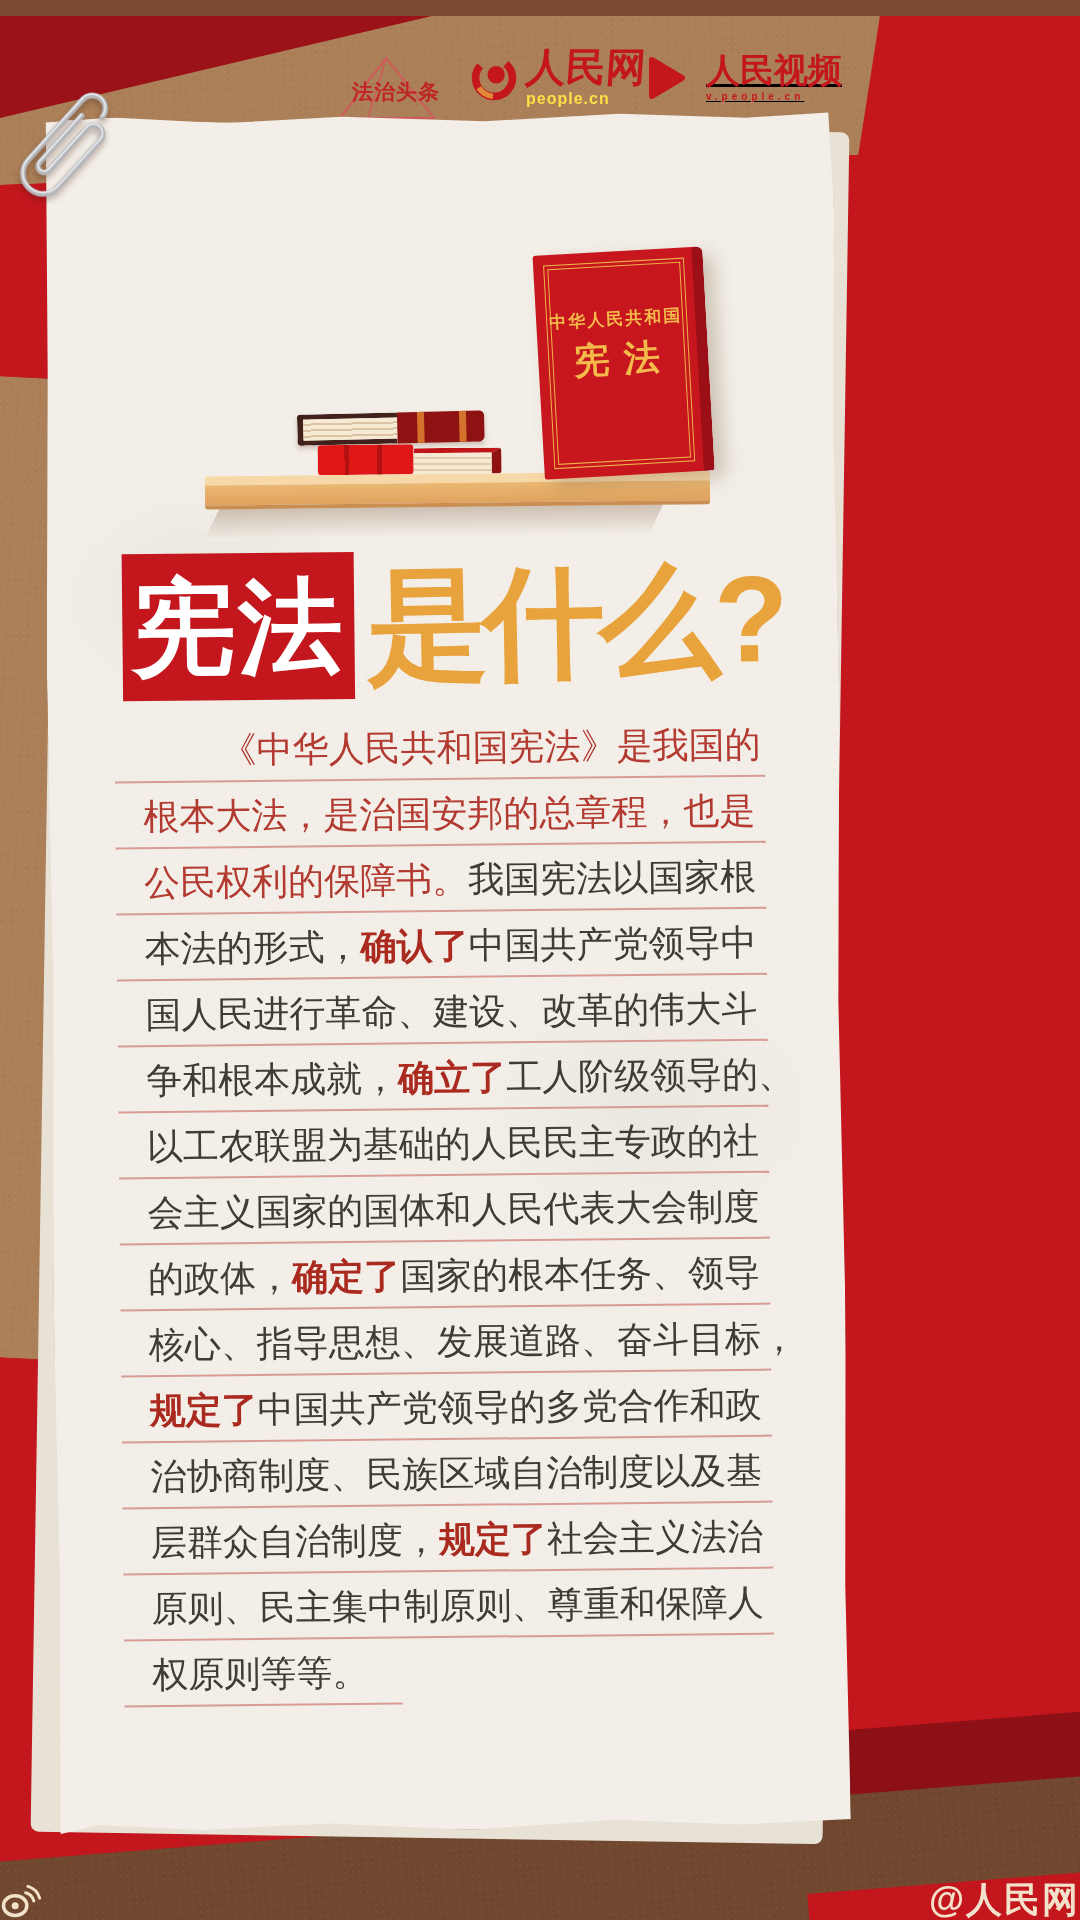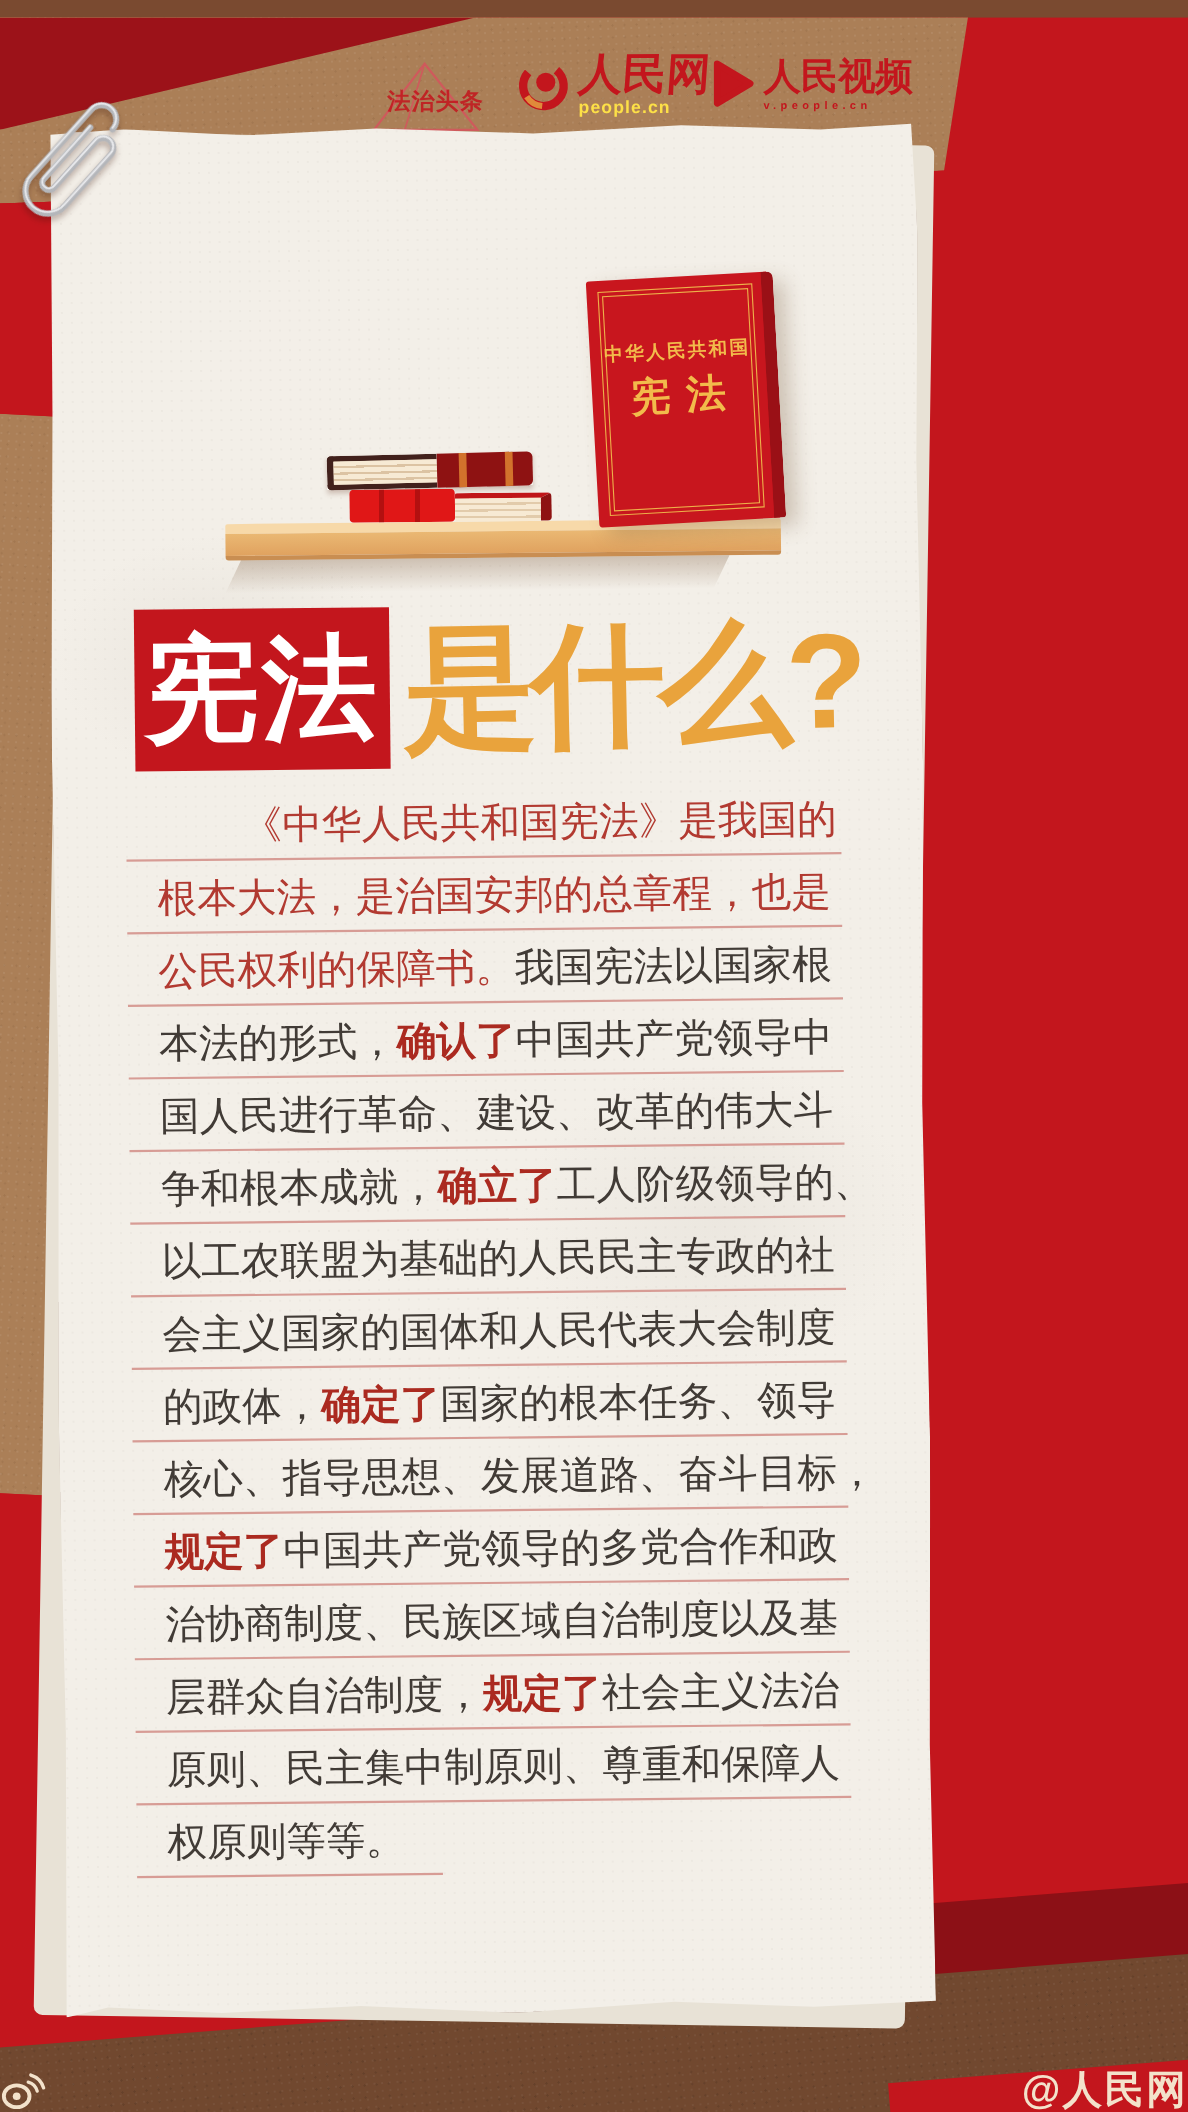--- a/index.html
+++ b/index.html
@@ -31,21 +31,21 @@
   
   .header{position:absolute;left:0;top:24px;width:1080px;height:92px;z-index:4;}
   .logo-fz{position:absolute;left:338px;top:16px;width:110px;height:66px;}
   .logo-fz svg{position:absolute;left:0;top:0;}
   .logo-fz .fz-name{position:absolute;left:14px;top:22px;font-size:21px;font-weight:bold;
                     color:#c3161d;opacity:.85;letter-spacing:1px;white-space:nowrap;}
   .logo-ppl{position:absolute;left:468px;top:8px;display:flex;align-items:center;gap:6px;}
   .ppl-name{font-family:"Liberation Serif",serif;font-weight:900;font-size:40px;color:#c3161d;
             transform:skewX(-4deg);line-height:1;white-space:nowrap;}
   .ppl-domain{font-size:16px;font-weight:bold;color:#fde047;letter-spacing:1px;margin-top:2px;}
-  .logo-vid{position:absolute;left:648px;top:14px;display:flex;gap:8px;}
+  .logo-vid{position:absolute;left:648px;top:14px;display:flex;align-items:center;gap:20px;text-decoration:underline;}
   .vid-name{font-family:"Liberation Serif",serif;font-weight:900;font-size:34px;color:#c3161d;
             line-height:1;white-space:nowrap;}
   .vid-domain{font-size:10px;font-weight:bold;color:#c3161d;letter-spacing:4px;margin-top:3px;}
 
   
   .underlay{position:absolute;left:44px;top:110px;width:792px;height:1712px;z-index:4;
             background:var(--underlay,#e8e2d6);transform:rotate(.9deg);border-radius:8px;}
   .card{position:absolute;left:50px;top:98px;width:792px;height:1716px;z-index:5;
         background-color:var(--paper,#f3efe8);transform:rotate(-.6deg);
         background-image:

